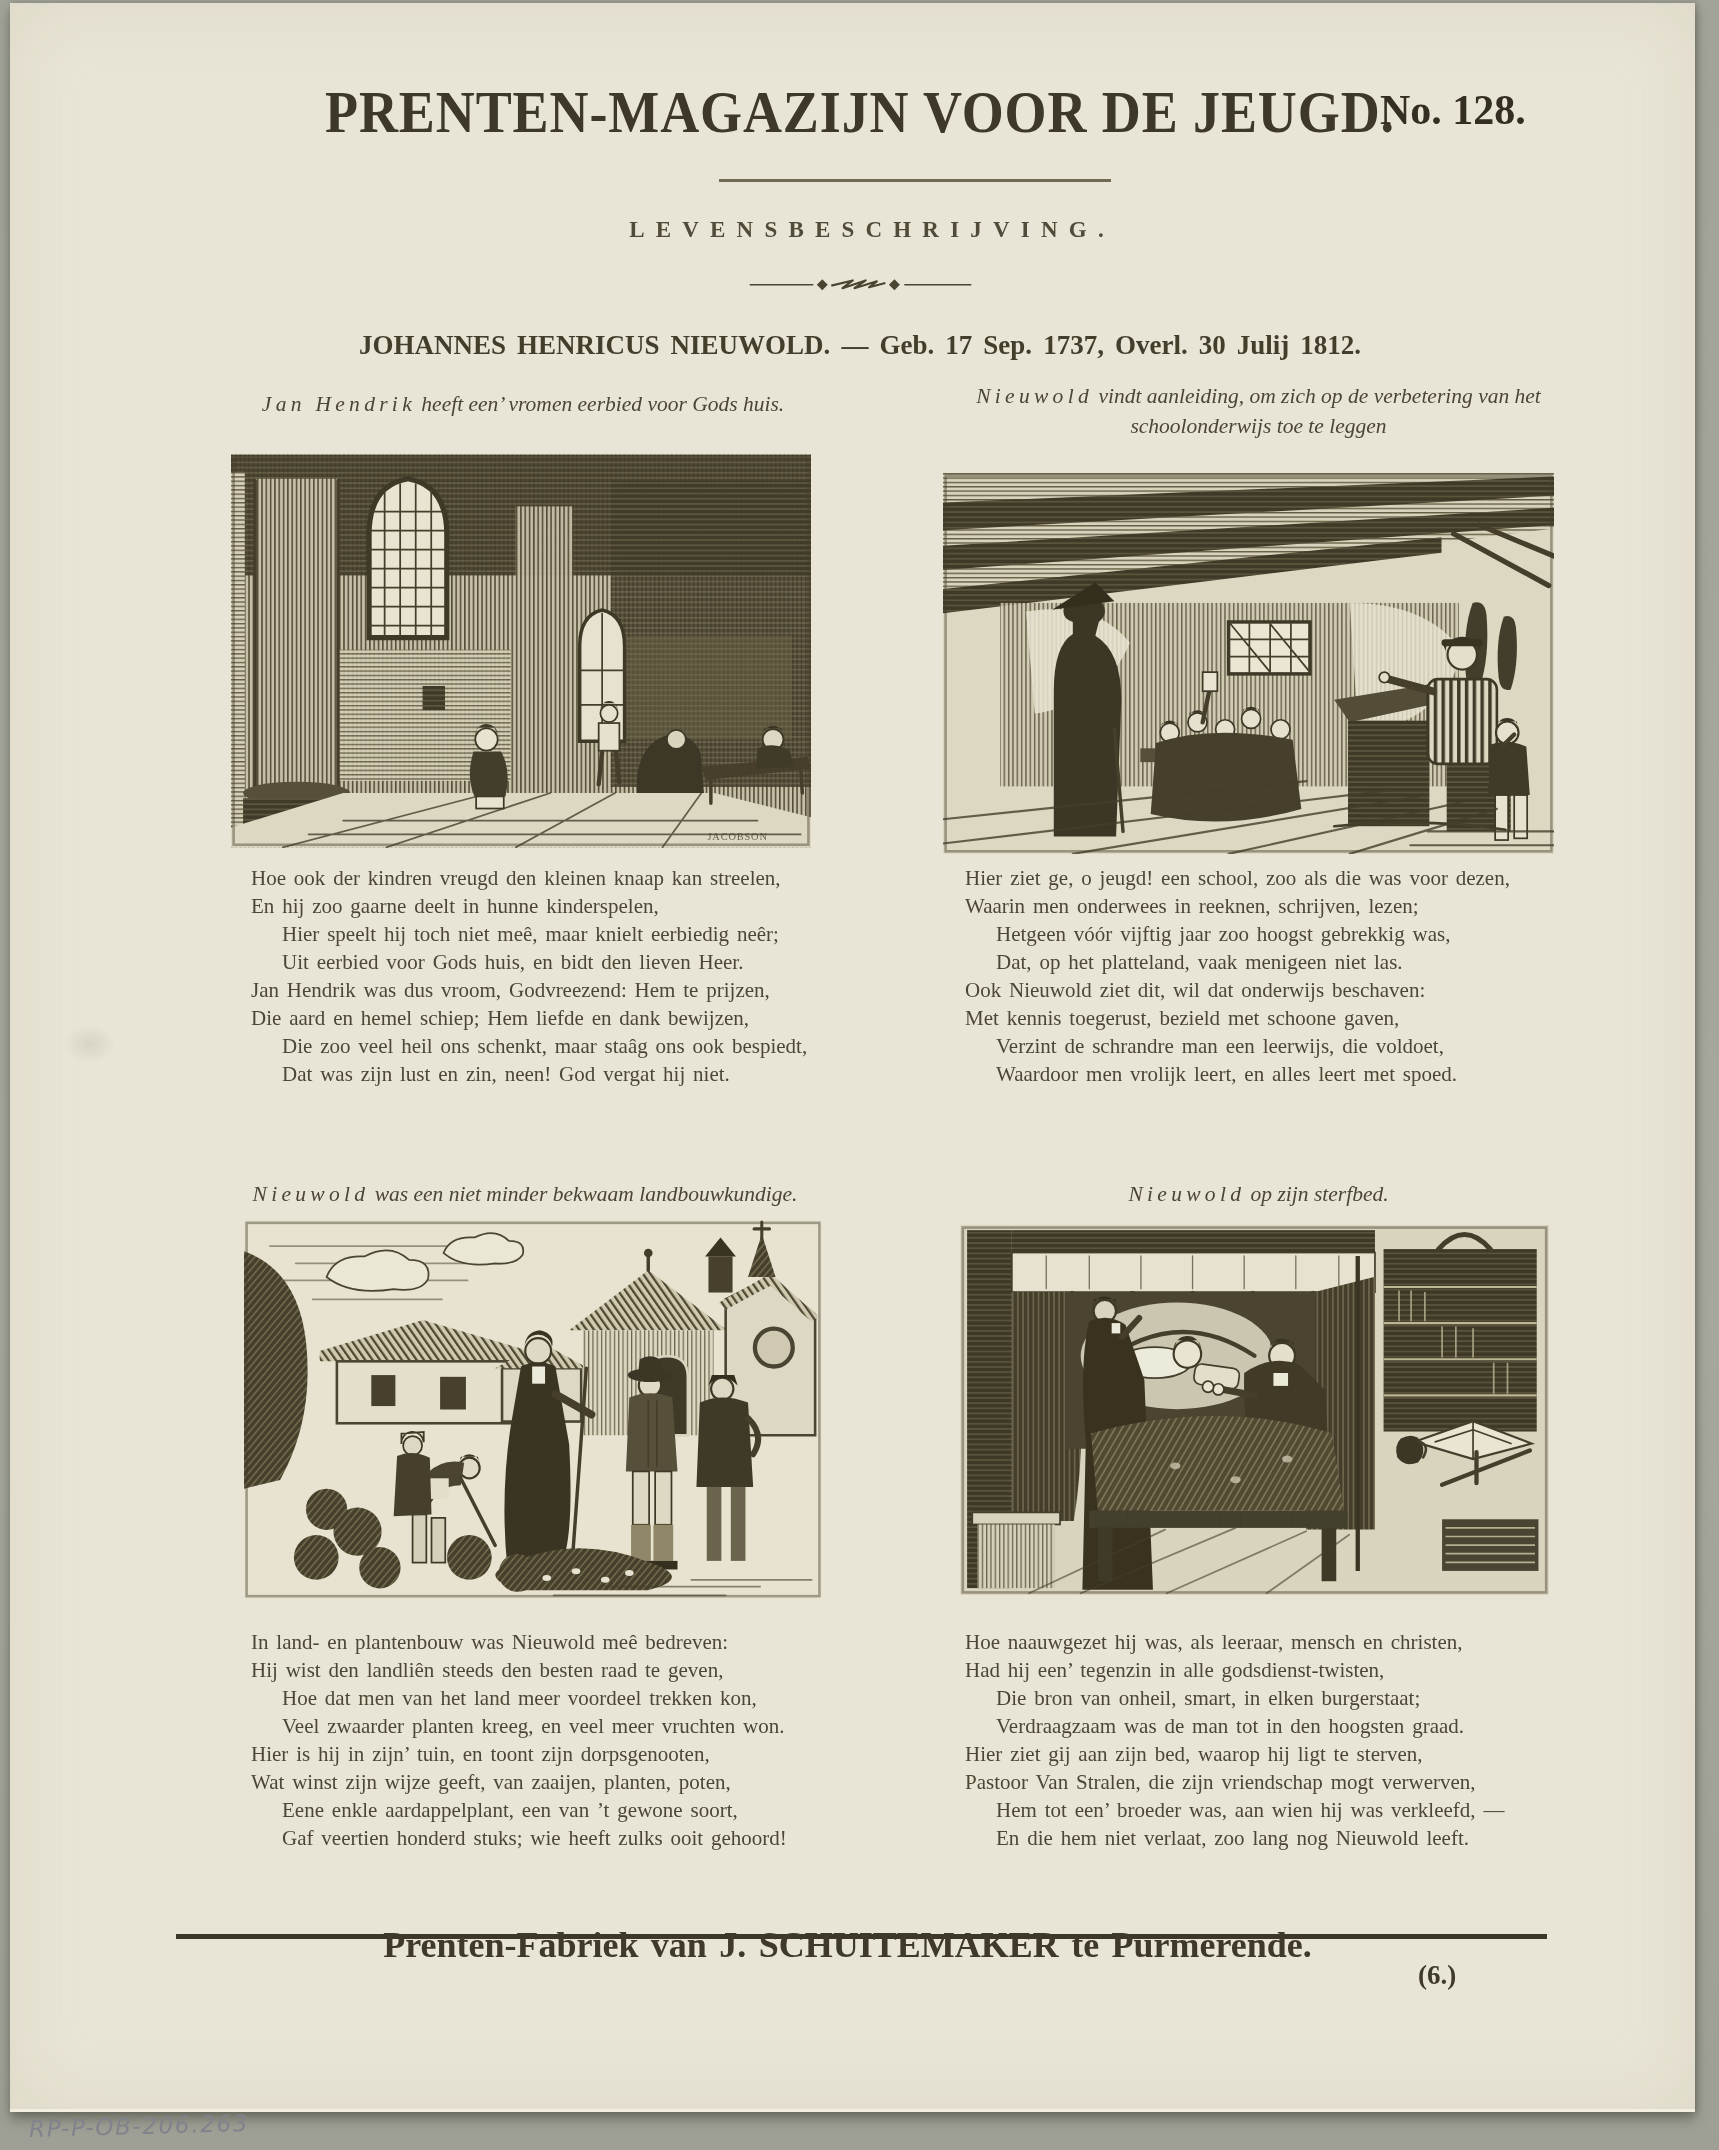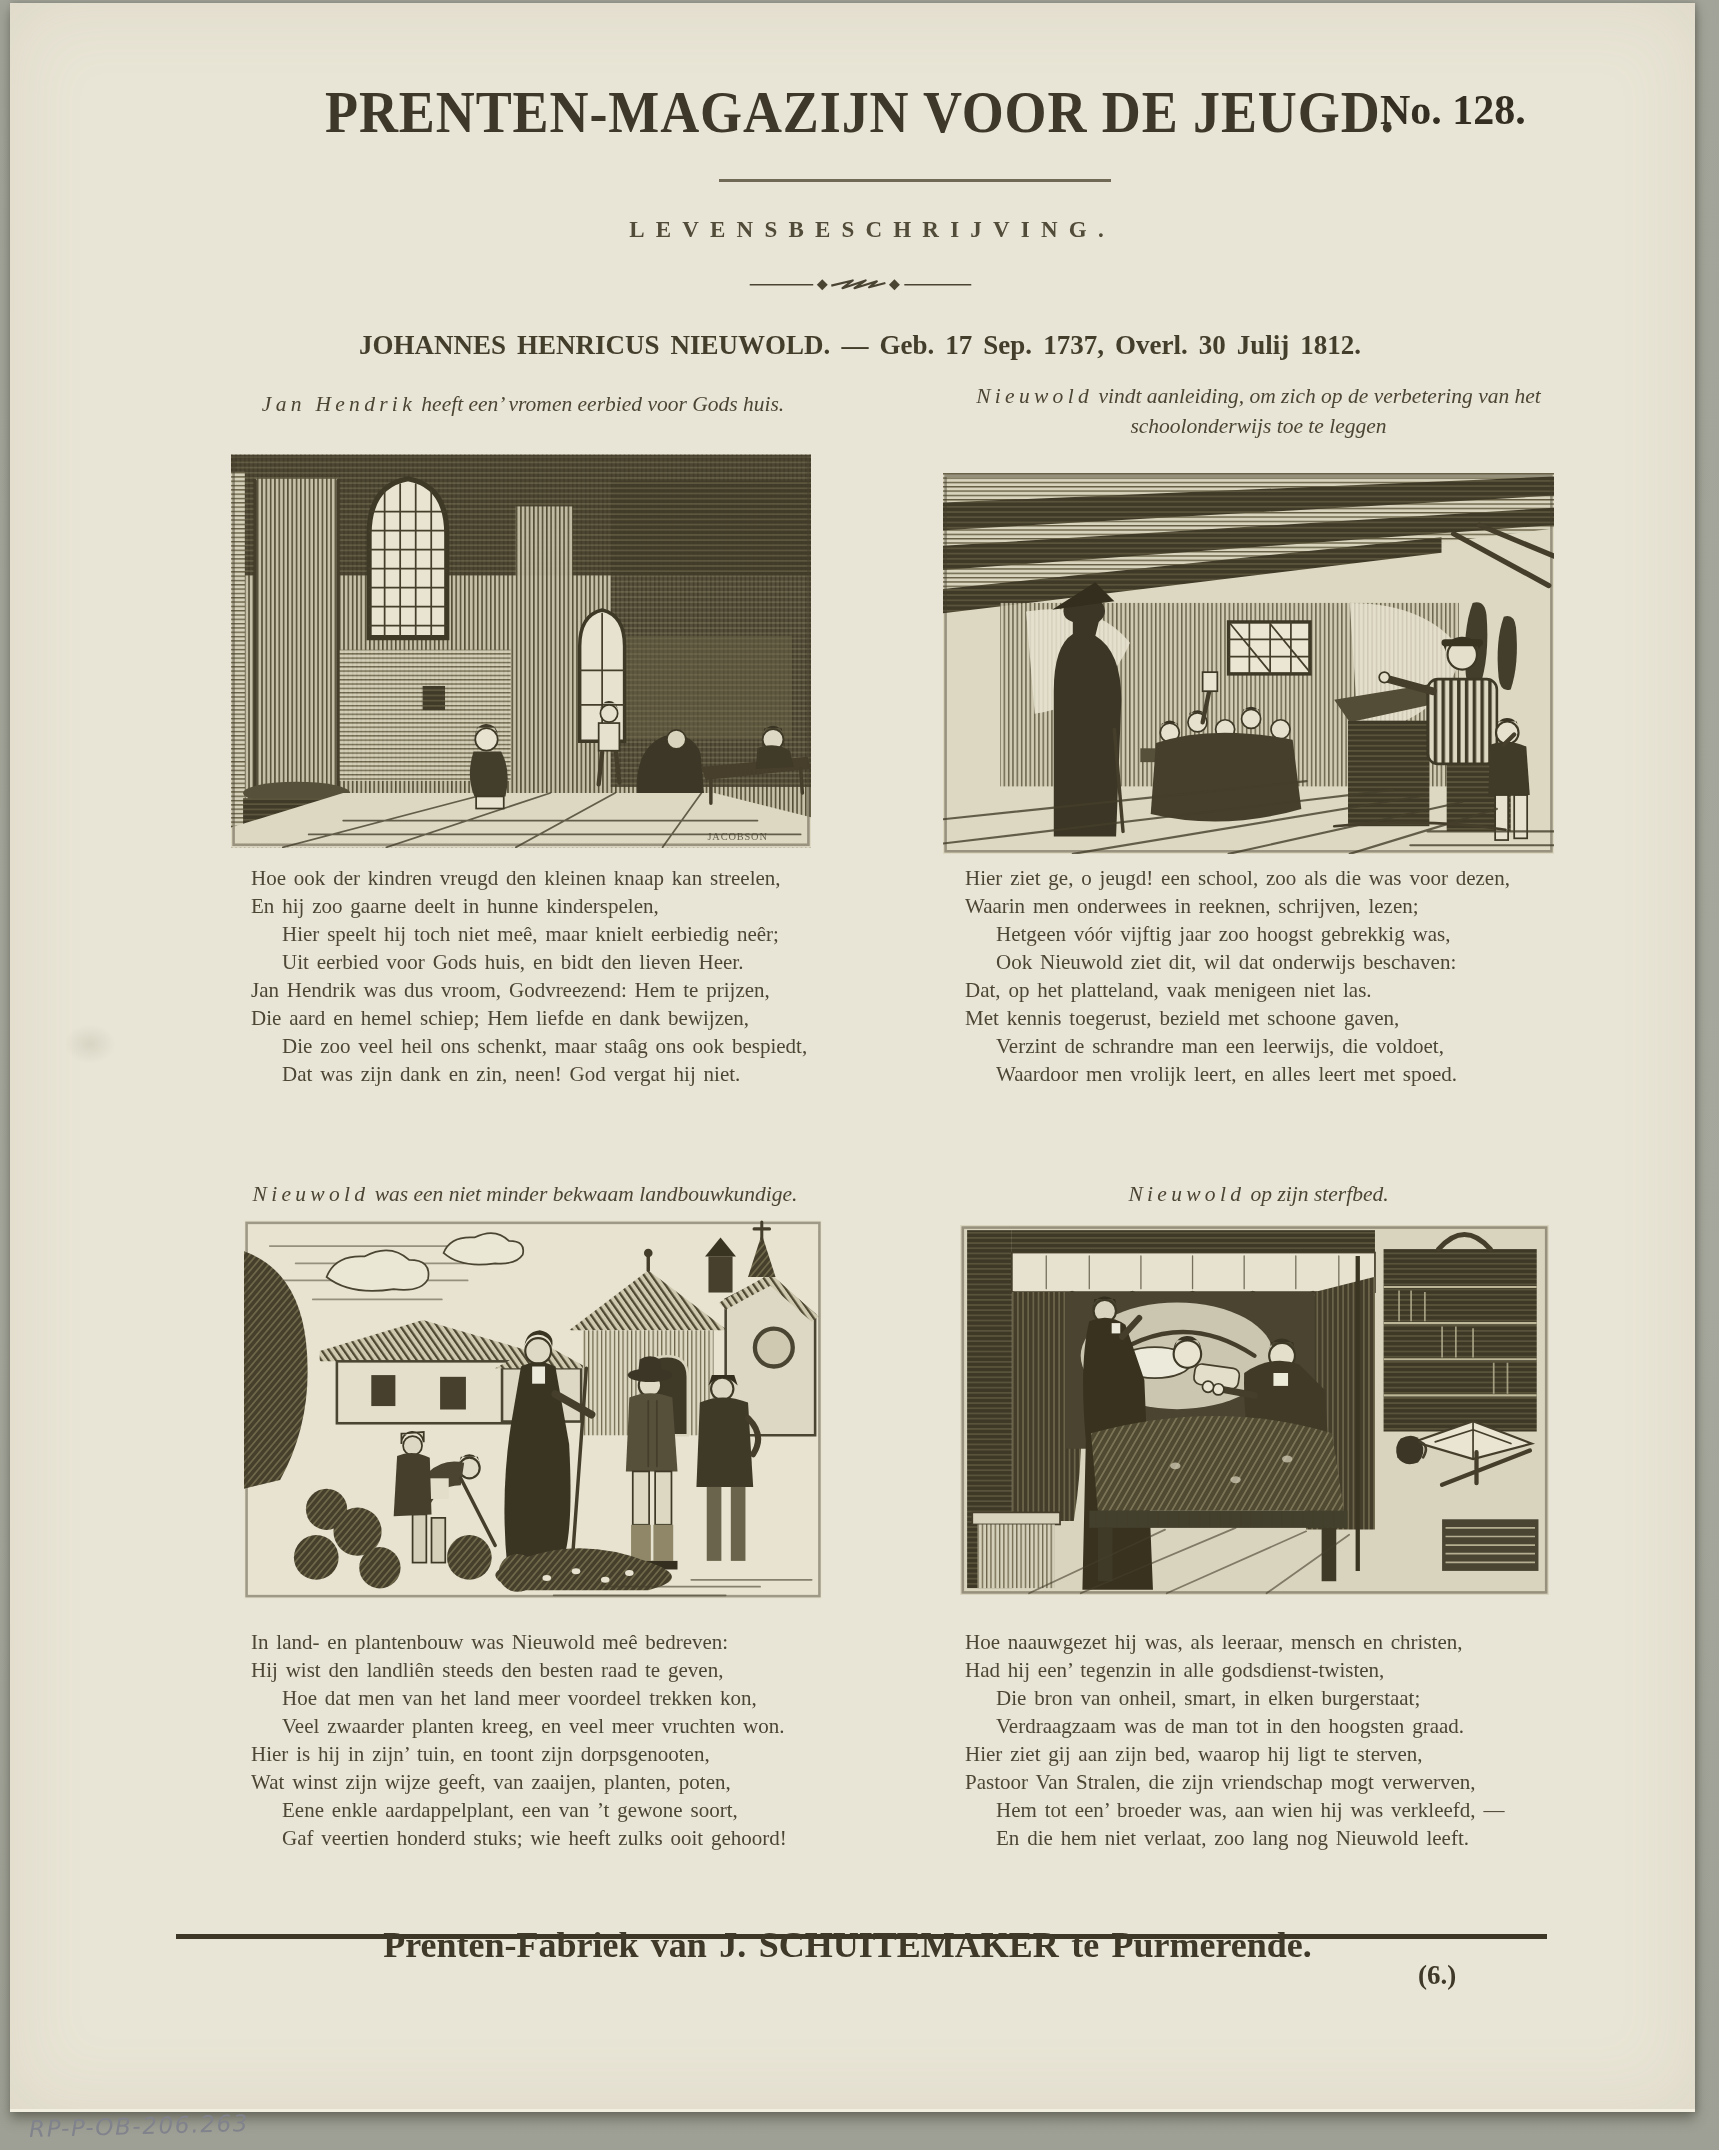--- a/index.html
+++ b/index.html
@@ -144,21 +144,21 @@
   </div>
 
   <div class="poem pm1">
     <div class="pl">Hoe ook der kindren vreugd den kleinen knaap kan streelen,</div>
     <div class="pl">En hij zoo gaarne deelt in hunne kinderspelen,</div>
     <div class="pl">Hier speelt hij toch niet meê, maar knielt eerbiedig neêr;</div>
     <div class="pl">Uit eerbied voor Gods huis, en bidt den lieven Heer.</div>
     <div class="pl">Jan Hendrik was dus vroom, Godvreezend: Hem te prijzen,</div>
     <div class="pl">Die aard en hemel schiep; Hem liefde en dank bewijzen,</div>
     <div class="pl">Die zoo veel heil ons schenkt, maar staâg ons ook bespiedt,</div>
-    <div class="pl">Dat was zijn dank en zin, neen! God vergat hij niet.</div>
+    <div class="pl">Dat was zijn lust en zin, neen! God vergat hij niet.</div>
   </div>
 
   <div class="caption cap2a"><span class="cap-name">Nieuwold</span><span> vindt aanleiding, om zich op de verbetering van het</span></div>
   <div class="caption cap2b">schoolonderwijs toe te leggen</div>
 
   <div class="imgbox ib2">
     <svg class="wc" viewBox="0 0 706 440">
       <defs>
         <pattern id="bV" width="5" height="4" patternUnits="userSpaceOnUse">
             <rect width="5" height="4" fill="#cfc9b1"></rect>
@@ -239,22 +239,22 @@
         <path class="ln" stroke-width="3" d="M452 408 Q560 398 650 412"></path>
       </g>
       <rect x="3" y="3" width="700" height="434" fill="none" stroke="#443e2c" stroke-width="3" opacity=".45"></rect>
     </svg>
   </div>
 
   <div class="poem pm2">
     <div class="pl">Hier ziet ge, o jeugd! een school, zoo als die was voor dezen,</div>
     <div class="pl">Waarin men onderwees in reeknen, schrijven, lezen;</div>
     <div class="pl">Hetgeen vóór vijftig jaar zoo hoogst gebrekkig was,</div>
+    <div class="pl">Dat, op het platteland, vaak menigeen niet las.</div>
     <div class="pl">Ook Nieuwold ziet dit, wil dat onderwijs beschaven:</div>
-    <div class="pl">Dat, op het platteland, vaak menigeen niet las.</div>
     <div class="pl">Met kennis toegerust, bezield met schoone gaven,</div>
     <div class="pl">Verzint de schrandre man een leerwijs, die voldoet,</div>
     <div class="pl">Waardoor men vrolijk leert, en alles leert met spoed.</div>
   </div>
 
   <div class="caption cap3"><span class="cap-name">Nieuwold</span><span> was een niet minder bekwaam landbouwkundige.</span></div>
 
   <div class="imgbox ib3">
     <svg class="wc" viewBox="0 0 672 440">
       <defs>

